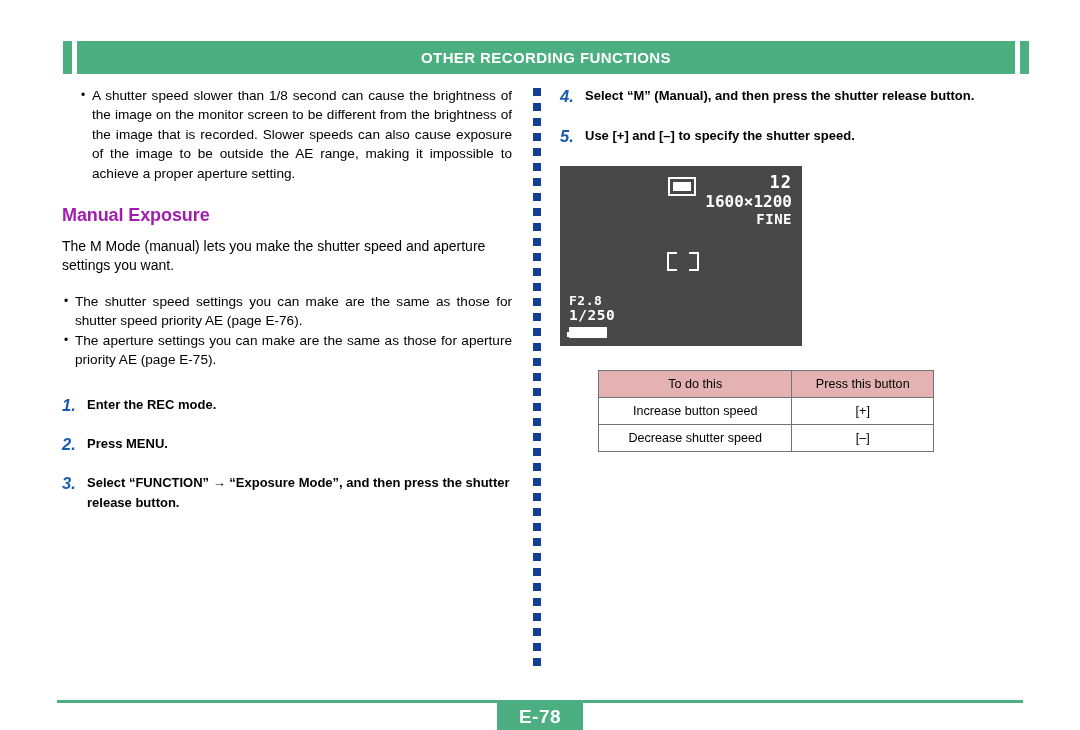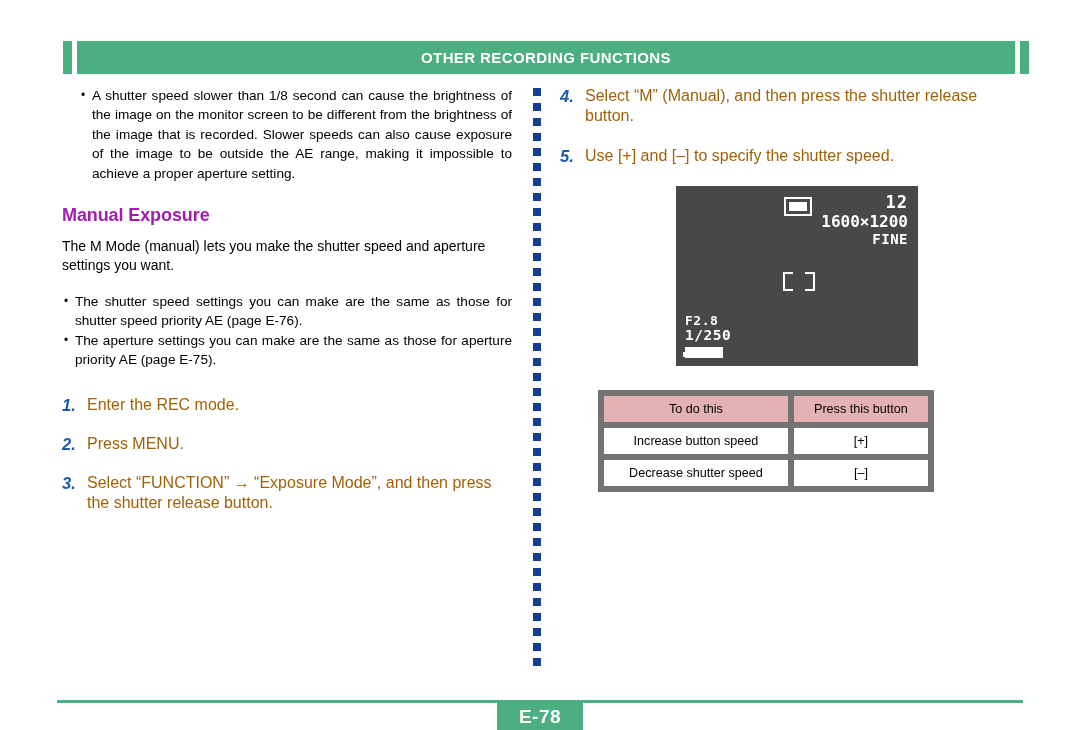--- a/index.html
+++ b/index.html
@@ -129,34 +129,33 @@
   .step-num {
     color: #1a5bb0;
     font-weight: bold;
     font-style: italic;
     font-size: 16.5px;
     line-height: 20px;
     flex: 0 0 auto;
     width: 25px;
   }
   .step-text {
-    font-weight: normal;
-    font-size: 16px;
+    font-weight: bold;
+    font-size: 13px;
     line-height: 20px;
-    color: #a16207;
+    color: #000000;
     flex: 1 1 auto;
   }
 
   .right-steps .step { margin-bottom: 20px; }
 
   
   .lcd-wrap {
     position: relative;
     margin-top: 10px;
-    margin-left: 116px;
     width: 286px;
     height: 180px;
   }
   .lcd {
     position: absolute;
     left: 0; top: 0;
     width: 242px;
     height: 180px;
     background: #484848;
   }
@@ -257,21 +256,21 @@
   
   .btn-table {
     margin-top: 24px;
     margin-left: 38px;
     border-collapse: collapse;
     width: 336px;
     font-size: 12.6px;
   }
   .btn-table th,
   .btn-table td {
-    border: 6px solid #737373;
+    border: 1px solid #737373;
     padding: 4px 6px;
     text-align: center;
     font-weight: normal;
     color: #000;
     height: 18px;
   }
   .btn-table thead th {
     background: #e4b2b2;
   }
   .btn-table tbody td.do-col {

